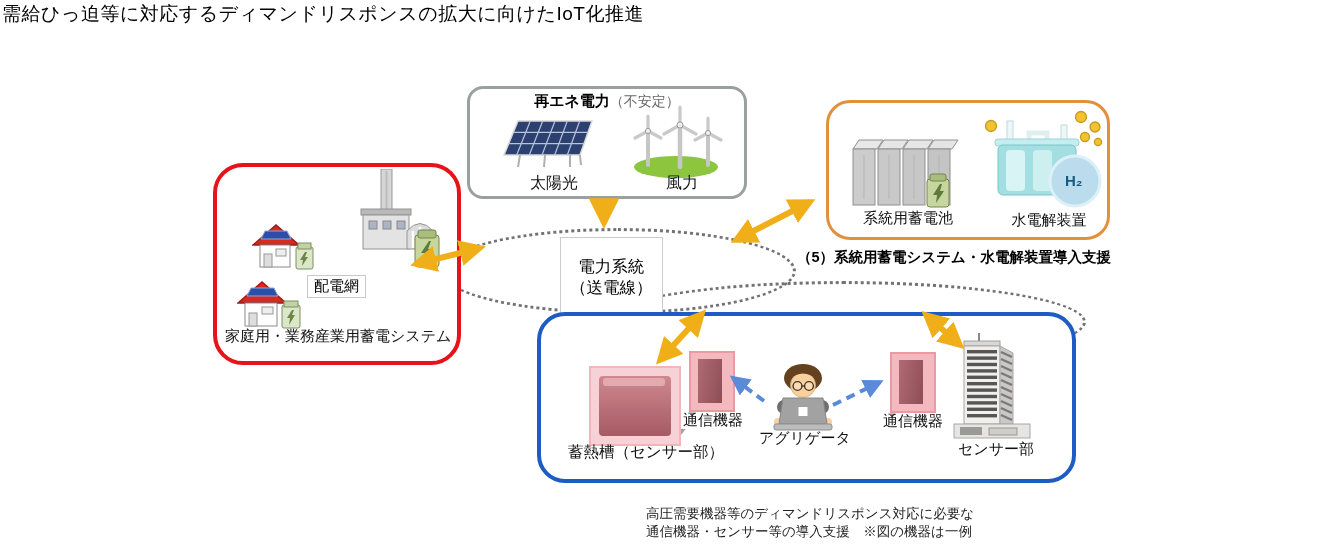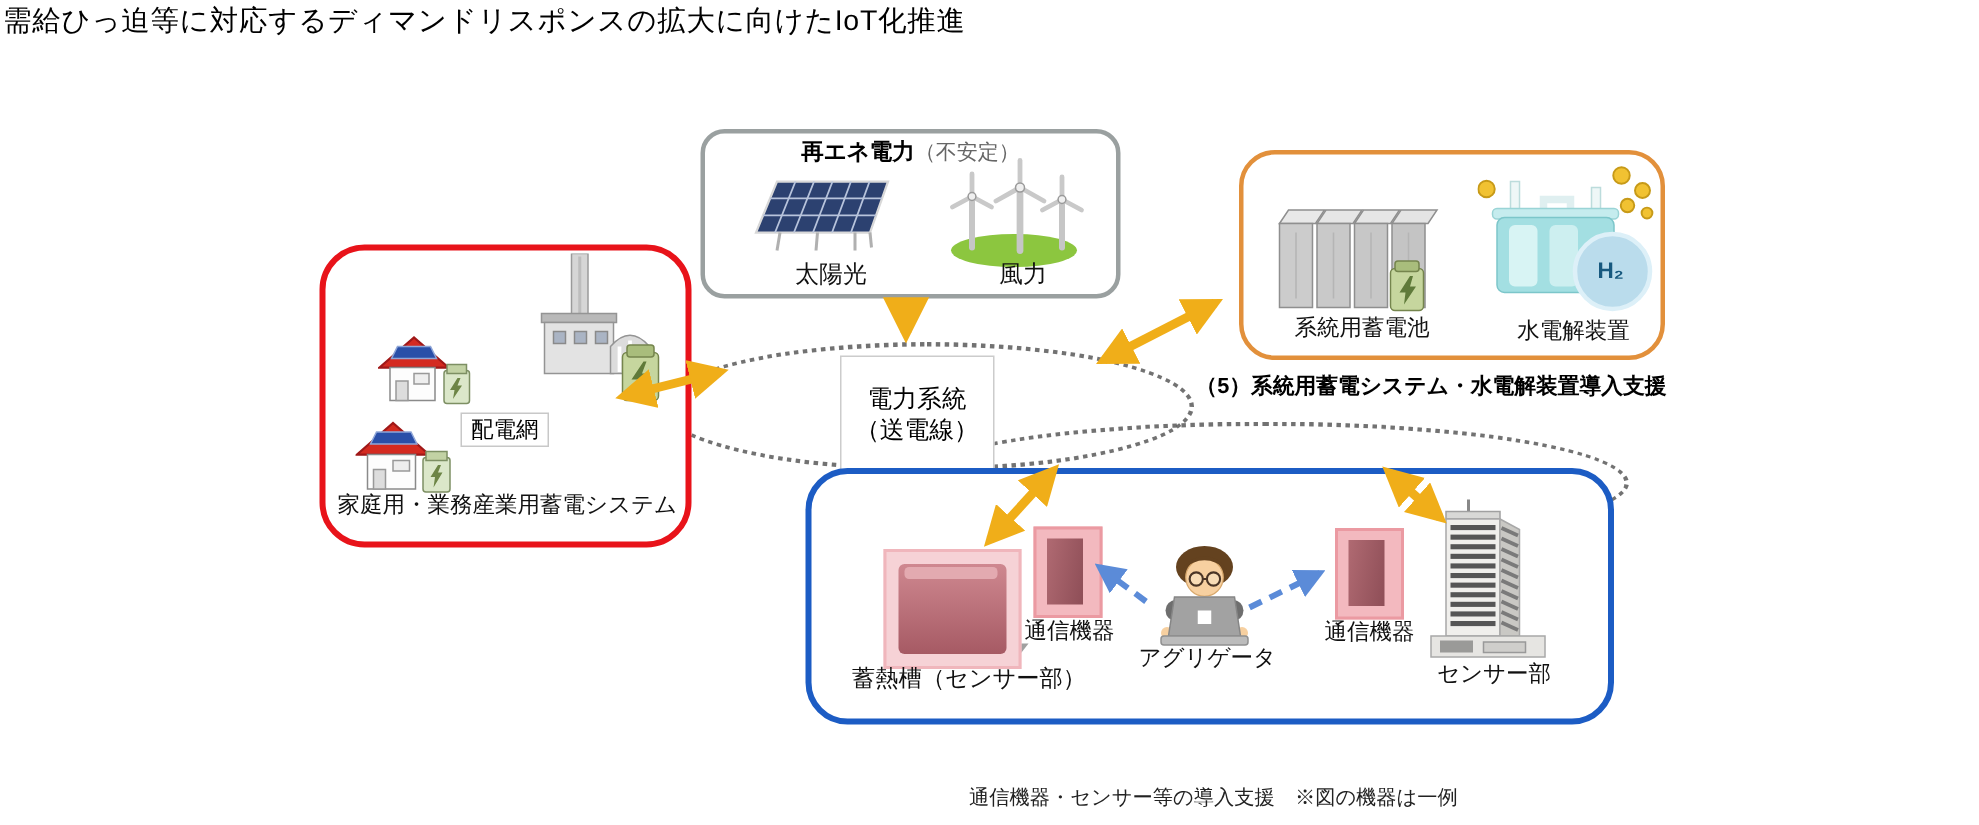--- a/index.html
+++ b/index.html
@@ -254,20 +254,21 @@
           <line x1="52" y1="69" x2="63" y2="74"></line>
         <line x1="52" y1="76" x2="63" y2="81"></line>
           <line x1="52" y1="83" x2="63" y2="88"></line>
       </g>
       <rect x="5" y="92" width="76" height="14" fill="#e6e5e2" stroke="#a8a8a8"></rect>
       <rect x="11" y="95" width="22" height="8" fill="#9a9a98"></rect>
       <rect x="40" y="96" width="28" height="7" fill="#cfcecb" stroke="#999999"></rect>
     </svg>
     <div class="cap c" style="left:405px;top:124px;width:100px;">センサー部</div>
   </div>
+  <div class="note" style="left:646px;top:505px;">高圧需要機器等のディマンドリスポンス対応に必要な</div>
   <div class="note" style="left:646px;top:523px;font-family:Liberation Mono, monospace;">通信機器・センサー等の導入支援　※図の機器は一例</div>
 
   <svg class="overlay" width="1319" height="550">
     <defs>
       <marker id="ay" markerWidth="4.4" markerHeight="4.4" refX="3.4" refY="2.2" orient="auto-start-reverse" markerUnits="strokeWidth">
         <path d="M0,0 L4.4,2.2 L0,4.4 z" style="fill:var(--arrow-yellow,#f0ae19)"></path>
       </marker>
       <marker id="ab" markerWidth="5" markerHeight="5" refX="4" refY="2.5" orient="auto" markerUnits="strokeWidth">
         <path d="M0,0 L5,2.5 L0,5 z" style="fill:var(--arrow-blue,#5b8bd8)"></path>
       </marker>

